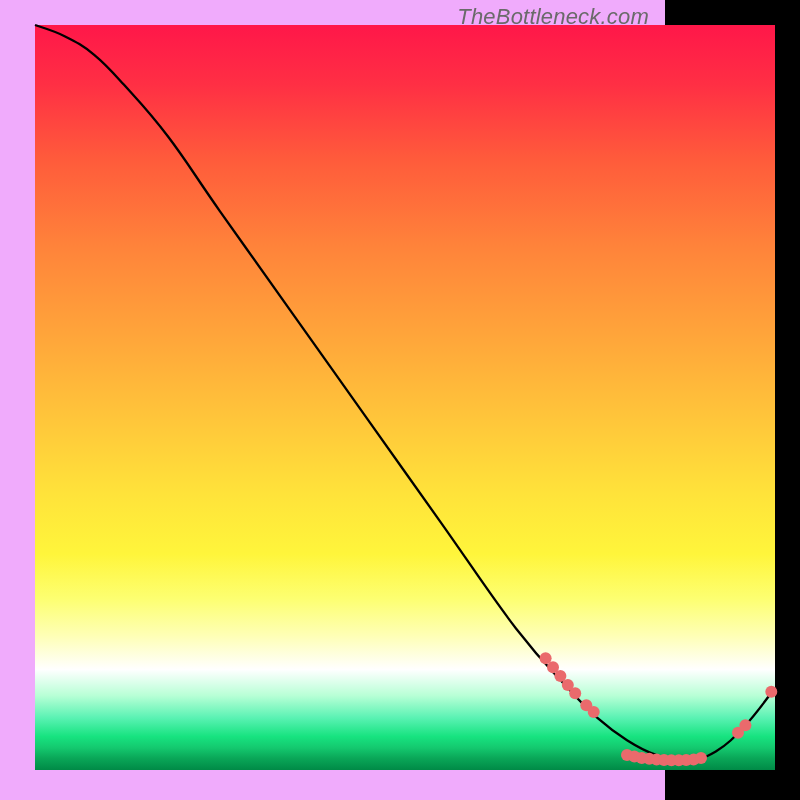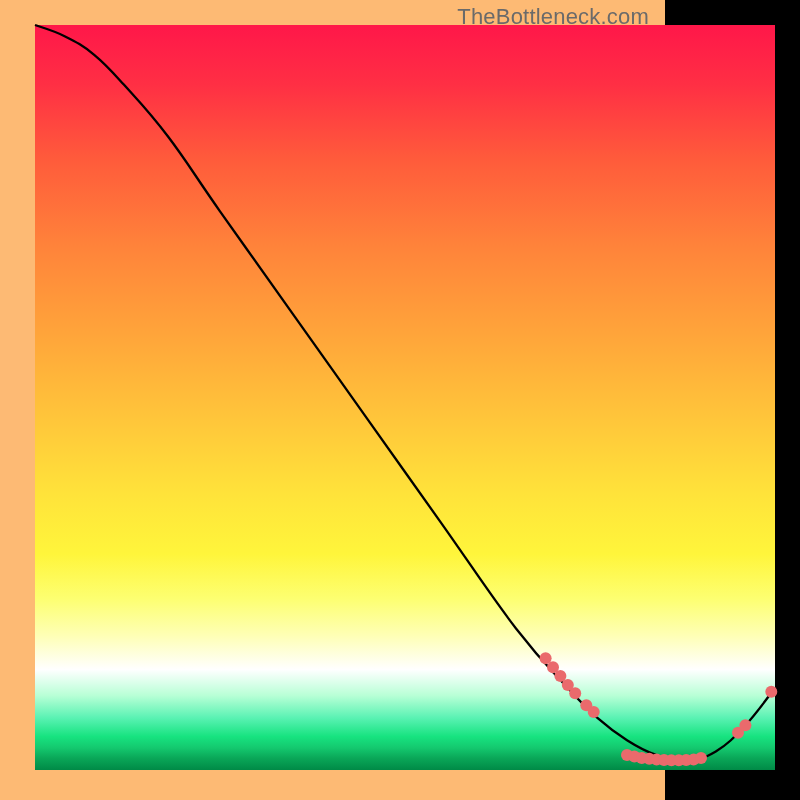--- a/index.html
+++ b/index.html
@@ -8,21 +8,22 @@
     width: 800px;
     height: 800px;
     background: #000;
     overflow: hidden;
     font-family: Arial, Helvetica, sans-serif;
   }
   .frame {
     position: relative;
     width: 665px;
     height: 800px;
-    background: #fdba74;
+    background: #f0abfc;
+    font-style: italic;
   }
   .watermark {
     position: absolute;
     top: 4px;
     right: 16px;
     color: #6a6a6a;
     font-size: 22px;
     font-weight: 500;
     letter-spacing: 0.2px;
     z-index: 20;

